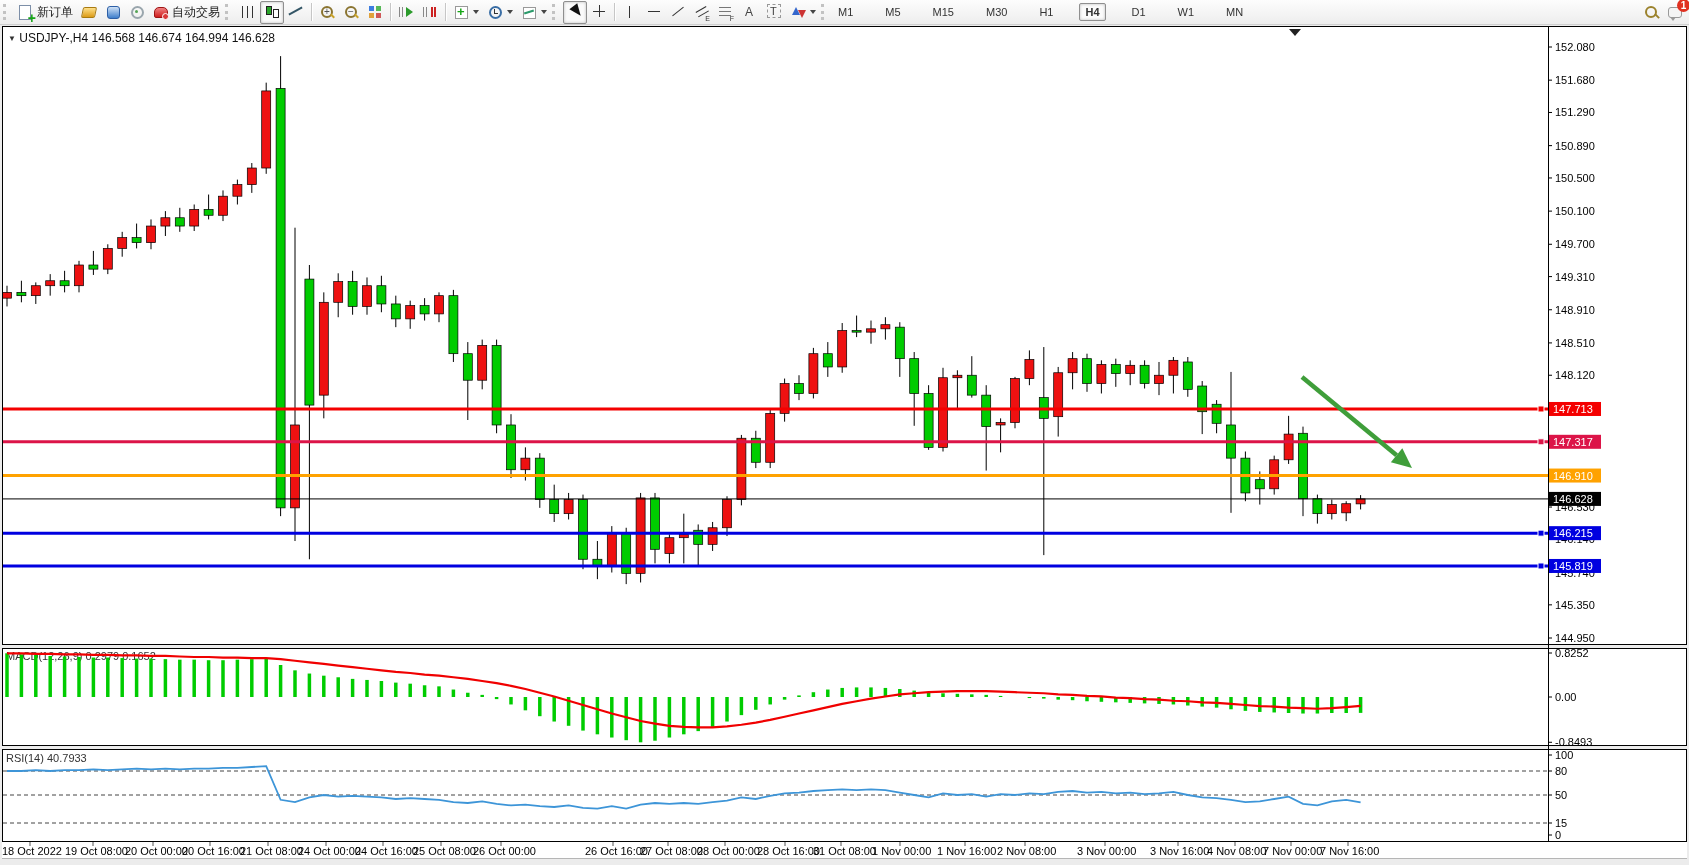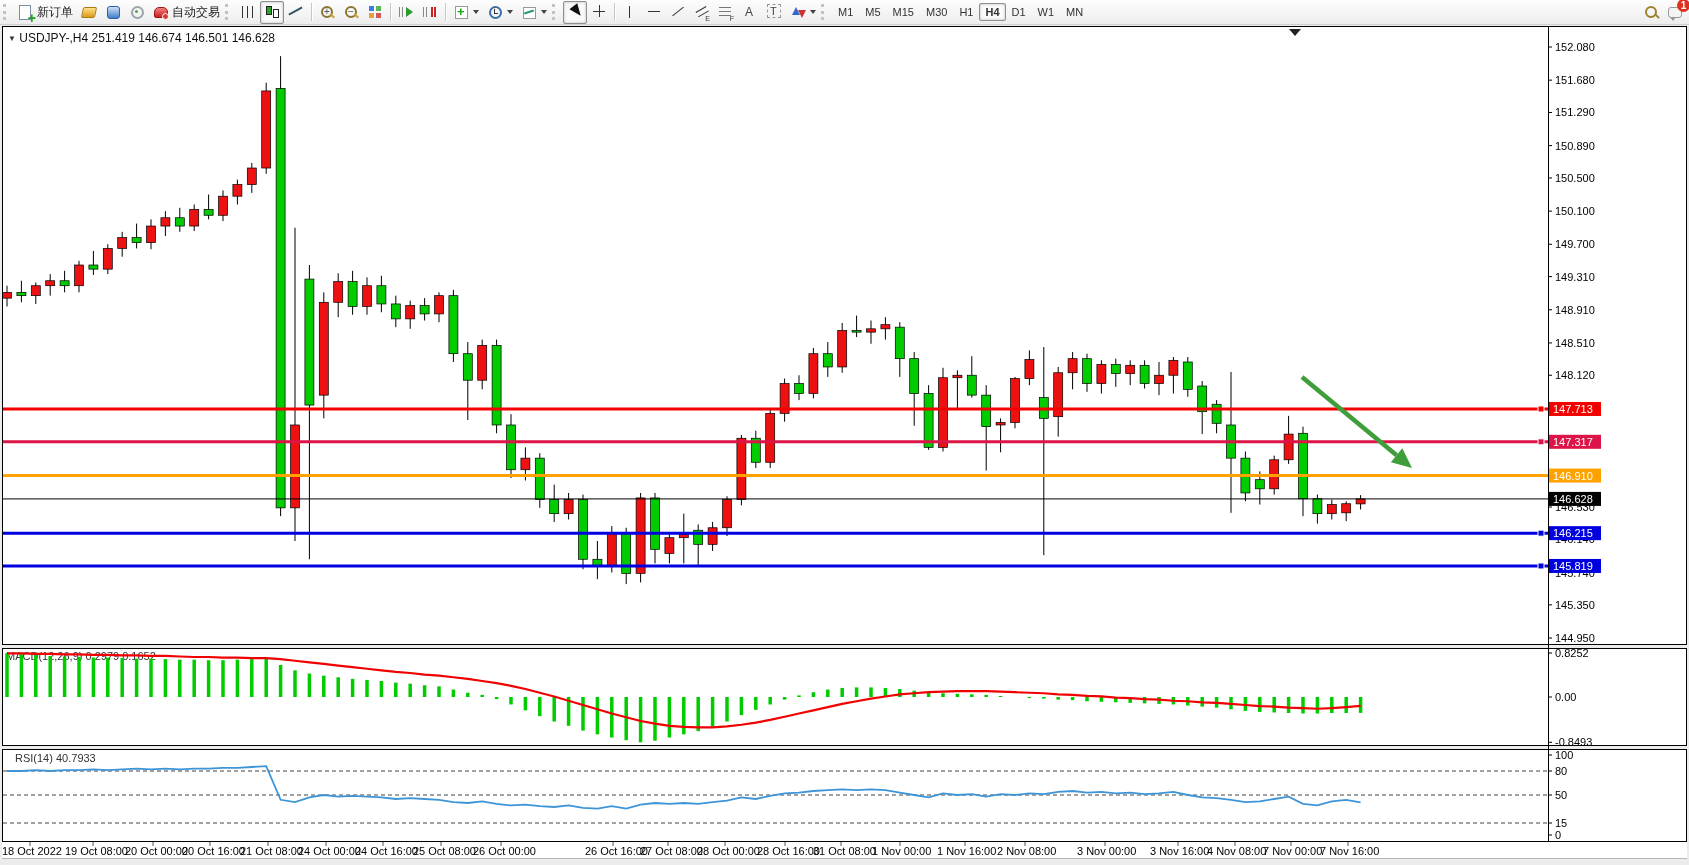--- a/index.html
+++ b/index.html
@@ -182,21 +182,21 @@
         <span class="ic ic-text"></span>
       </div>
     <div class="tbtn">
         <span class="ic ic-label"></span>
       </div>
     <div class="tbtn">
         <span class="ic ic-arrows"></span>
         <span class="caret"></span>
       </div>
     <span class="grip"></span>
-    <div id="periods" style="display:flex;align-items:center;">
+    <div id="periods" style="display:flex;align-items:center;gap:20px;">
         <div class="pbtn">M1</div>
         <div class="pbtn">M5</div>
         <div class="pbtn">M15</div>
         <div class="pbtn">M30</div>
         <div class="pbtn">H1</div>
         <div class="pbtn active">H4</div>
         <div class="pbtn">D1</div>
         <div class="pbtn">W1</div>
         <div class="pbtn">MN</div>
       </div>
@@ -212,26 +212,26 @@
   </div>
 
   <div class="panel" id="p-main"></div>
   <div class="panel" id="p-macd"></div>
   <div class="panel" id="p-rsi"></div>
   <div class="panel" id="p-time"></div>
 
   <div class="chart-label" style="left:8px;top:31px;">
     <span class="tri">▼</span>
     <span>USDJPY-,H4</span>
-    <span>251.419 146.674 146.501 146.628</span>
+    <span>146.568 146.674 164.994 146.628</span>
   </div>
   <div class="ind-label" style="left:6px;top:650px;">
     <span>MACD(12,26,9)</span> <span>0.2979 0.1652</span>
   </div>
-  <div class="ind-label" style="left:6px;top:752px;margin-left:9px;">
+  <div class="ind-label" style="left:6px;top:752px;">
     <span>RSI(14)</span> <span>40.7933</span>
   </div>
 
   <svg id="chart-svg" width="1689" height="865">
       <defs>
         <clipPath id="cpMain">
           <rect x="3" y="27" width="1544" height="617"></rect>
         </clipPath>
         <clipPath id="cpMacd">
           <rect x="3" y="649" width="1544" height="96"></rect>

